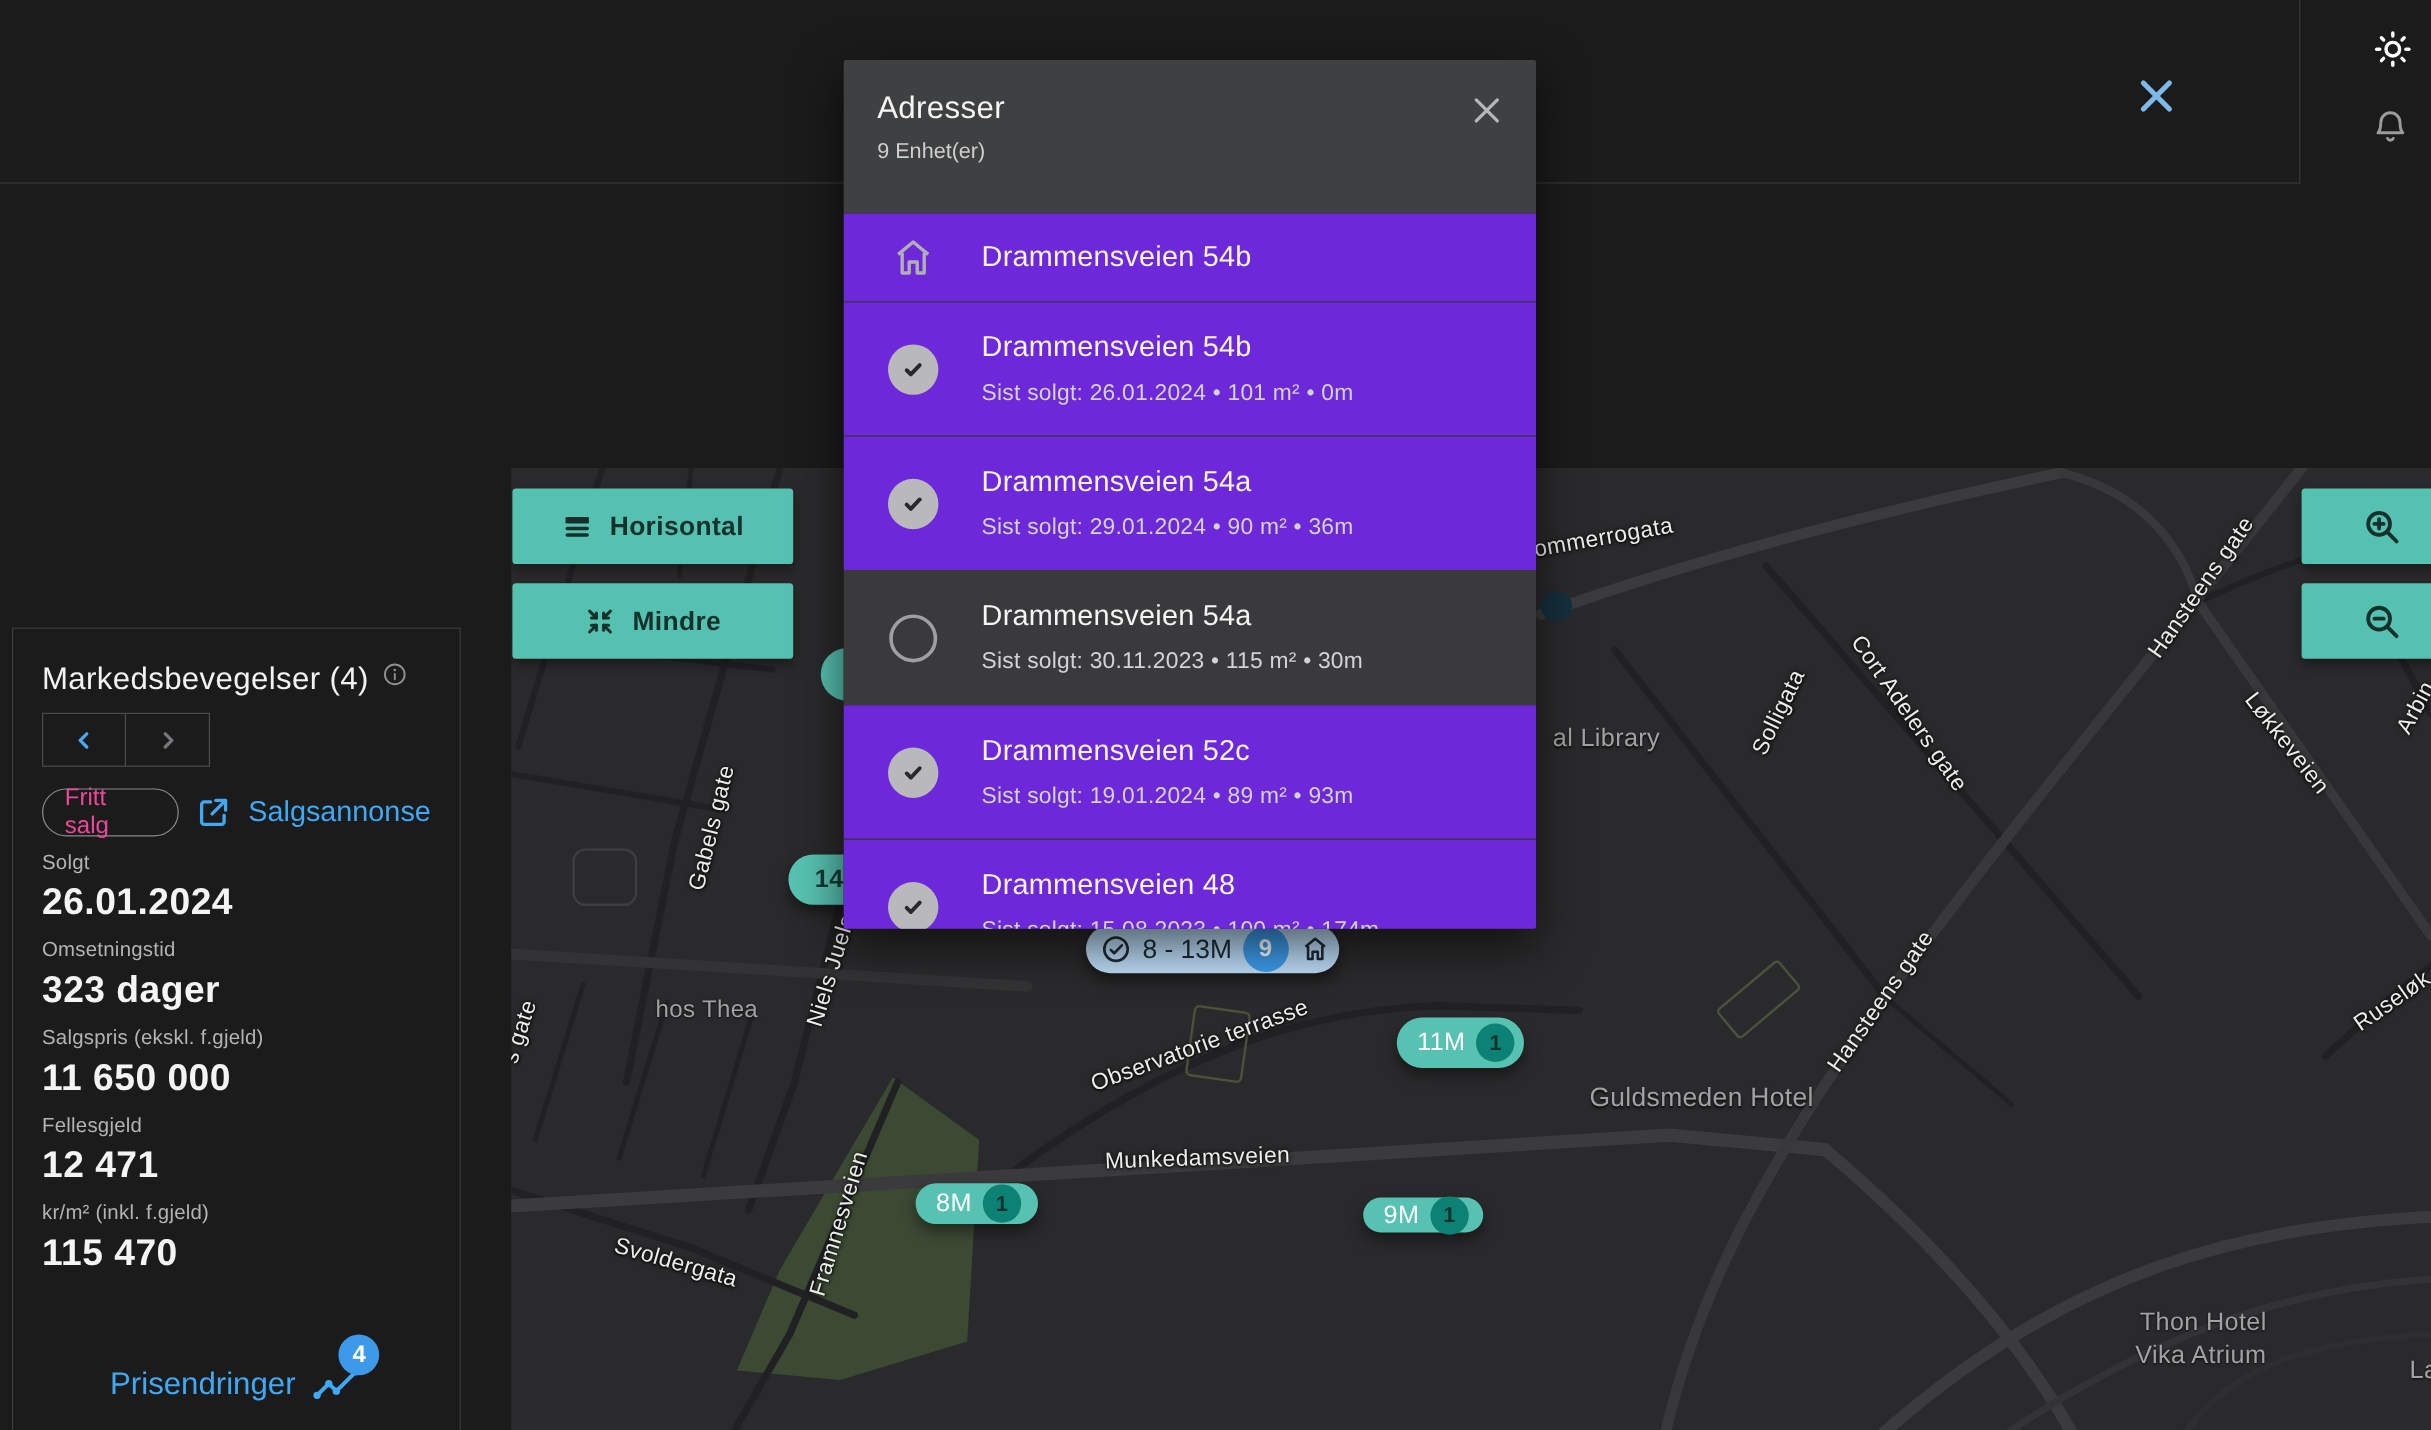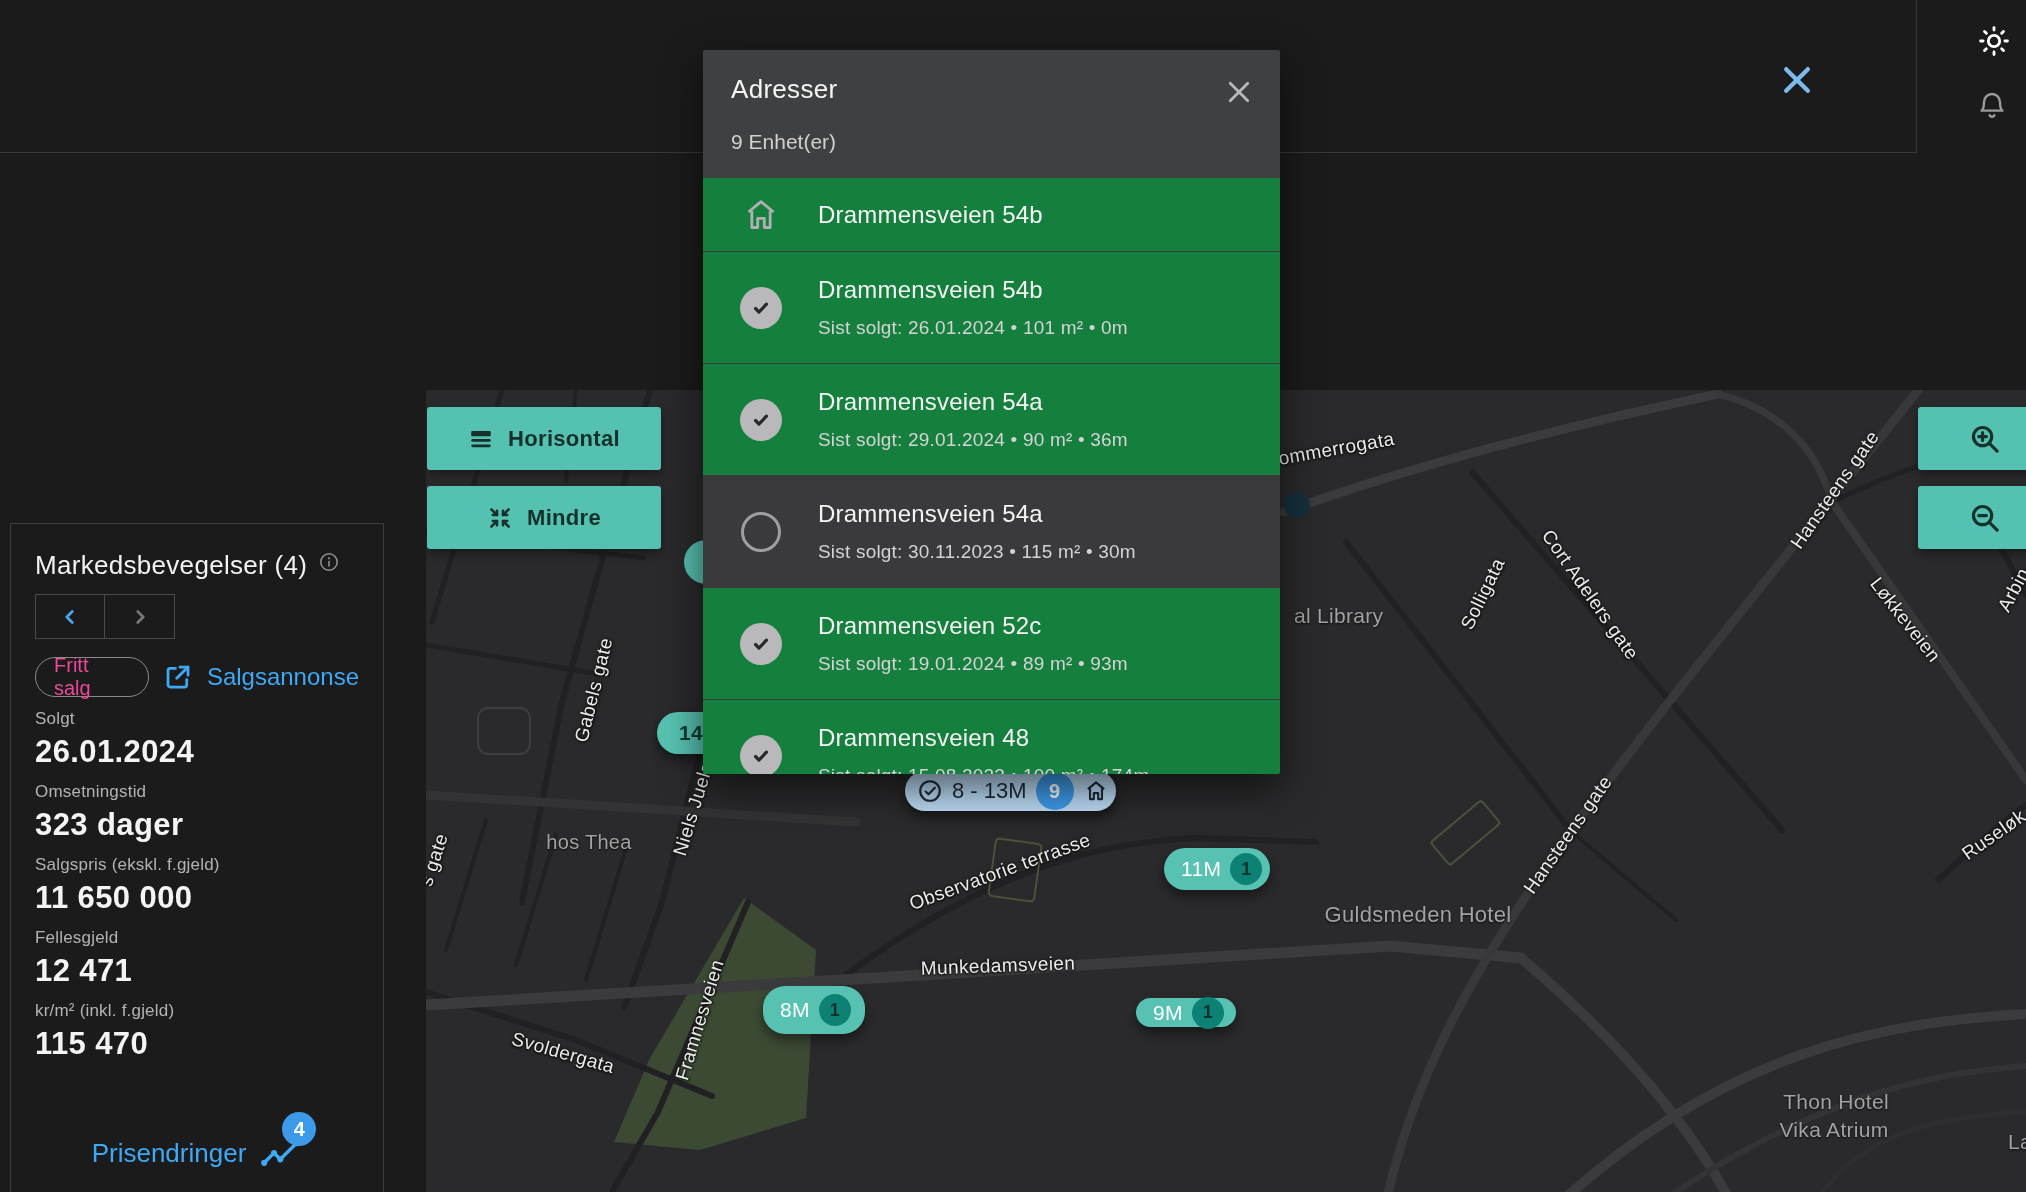--- a/index.html
+++ b/index.html
@@ -66,23 +66,23 @@
   .price-changes .pc-label { color:#3fa9f5; font-size:26px; font-weight:500; }
   .pc-iconwrap { position:relative; width:42px; height:34px; }
   .pc-badge { position:absolute; top:-24px; right:-14px; width:34px; height:34px; border-radius:50%; background:#3d9ae8;
               color:#fff; font-size:20px; font-weight:600; display:flex; align-items:center; justify-content:center; }
 
   
   .modal { position:absolute; left:703px; top:50px; width:577px; height:724px; background:#242426; z-index:10;
            box-shadow:0 14px 40px rgba(0,0,0,.6); border-radius:2px; overflow:hidden; }
   .modal-header { height:128px; background:#3f4041; padding:24px 26px 0 28px; position:relative; }
   .modal-title { font-size:26px; color:#f5f5f5; font-weight:500; letter-spacing:.3px; }
-  .modal-sub { font-size:21px; color:#cfcfcf; margin-top:25px; }
+  .modal-sub { font-size:18px; color:#cfcfcf; margin-top:11px; }
   .modal-close { position:absolute; right:24px; top:26px; width:34px; height:34px; background:none; border:none; cursor:pointer; }
-  .addr-row { position:relative; display:flex; align-items:center; border-top:1px solid #3a3a3c; background:#15803d; cursor:pointer; }
+  .addr-row { position:relative; display:flex; align-items:center; border-top:1px solid #3a3a3c; background:#6d28d9; cursor:pointer; }
   .addr-row.first { border-top:none; height:73px; }
   .addr-row.tall { height:112px; }
   .addr-row.highlight { background:#3a3a3c; }
   .row-iconcol { width:115px; display:flex; justify-content:center; flex:0 0 auto; }
   .row-text { display:flex; flex-direction:column; justify-content:center; gap:13px; }
   .addr-title { font-size:24px; color:#f5f5f5; font-weight:500; letter-spacing:.2px; }
   .addr-sub { font-size:19px; color:#d3d3d5; letter-spacing:.2px; }
   .check-circle { width:42px; height:42px; border-radius:50%; background:#b9b9bb; display:flex; align-items:center; justify-content:center; }
   .empty-circle { width:40px; height:40px; border-radius:50%; border:3px solid #9f9fa1; background:transparent; }
 </style>
@@ -178,21 +178,21 @@
           <path d="M4.5 10.2L12 4l7.5 6.2"></path>
             <path d="M6.5 9.5V19.5H10V14h4v5.5h3.5V9.5"></path>
         </svg>
       </span>
     </div>
 
     <div class="cluster-pill" style="left:738px; top:458px; width:106px; height:42px; padding:0 5px 0 17px;">
       <span class="lbl">11M</span>
       <span class="cnt">1</span>
     </div>
-    <div class="cluster-pill" style="left:337px; top:596px; width:102px; height:48px; padding:0 5px 0 17px;">
+    <div class="cluster-pill" style="left:337px; top:596px; width:102px; height:34px; padding:0 5px 0 17px;">
       <span class="lbl">8M</span>
       <span class="cnt">1</span>
     </div>
     <div class="cluster-pill" style="left:710px; top:608px; width:100px; height:29px; padding:0 5px 0 17px;">
       <span class="lbl">9M</span>
       <span class="cnt">1</span>
     </div>
 
     <button class="map-btn" style="left:1px; top:96px; width:234px; height:63px;">
       <span style="display:flex;">

